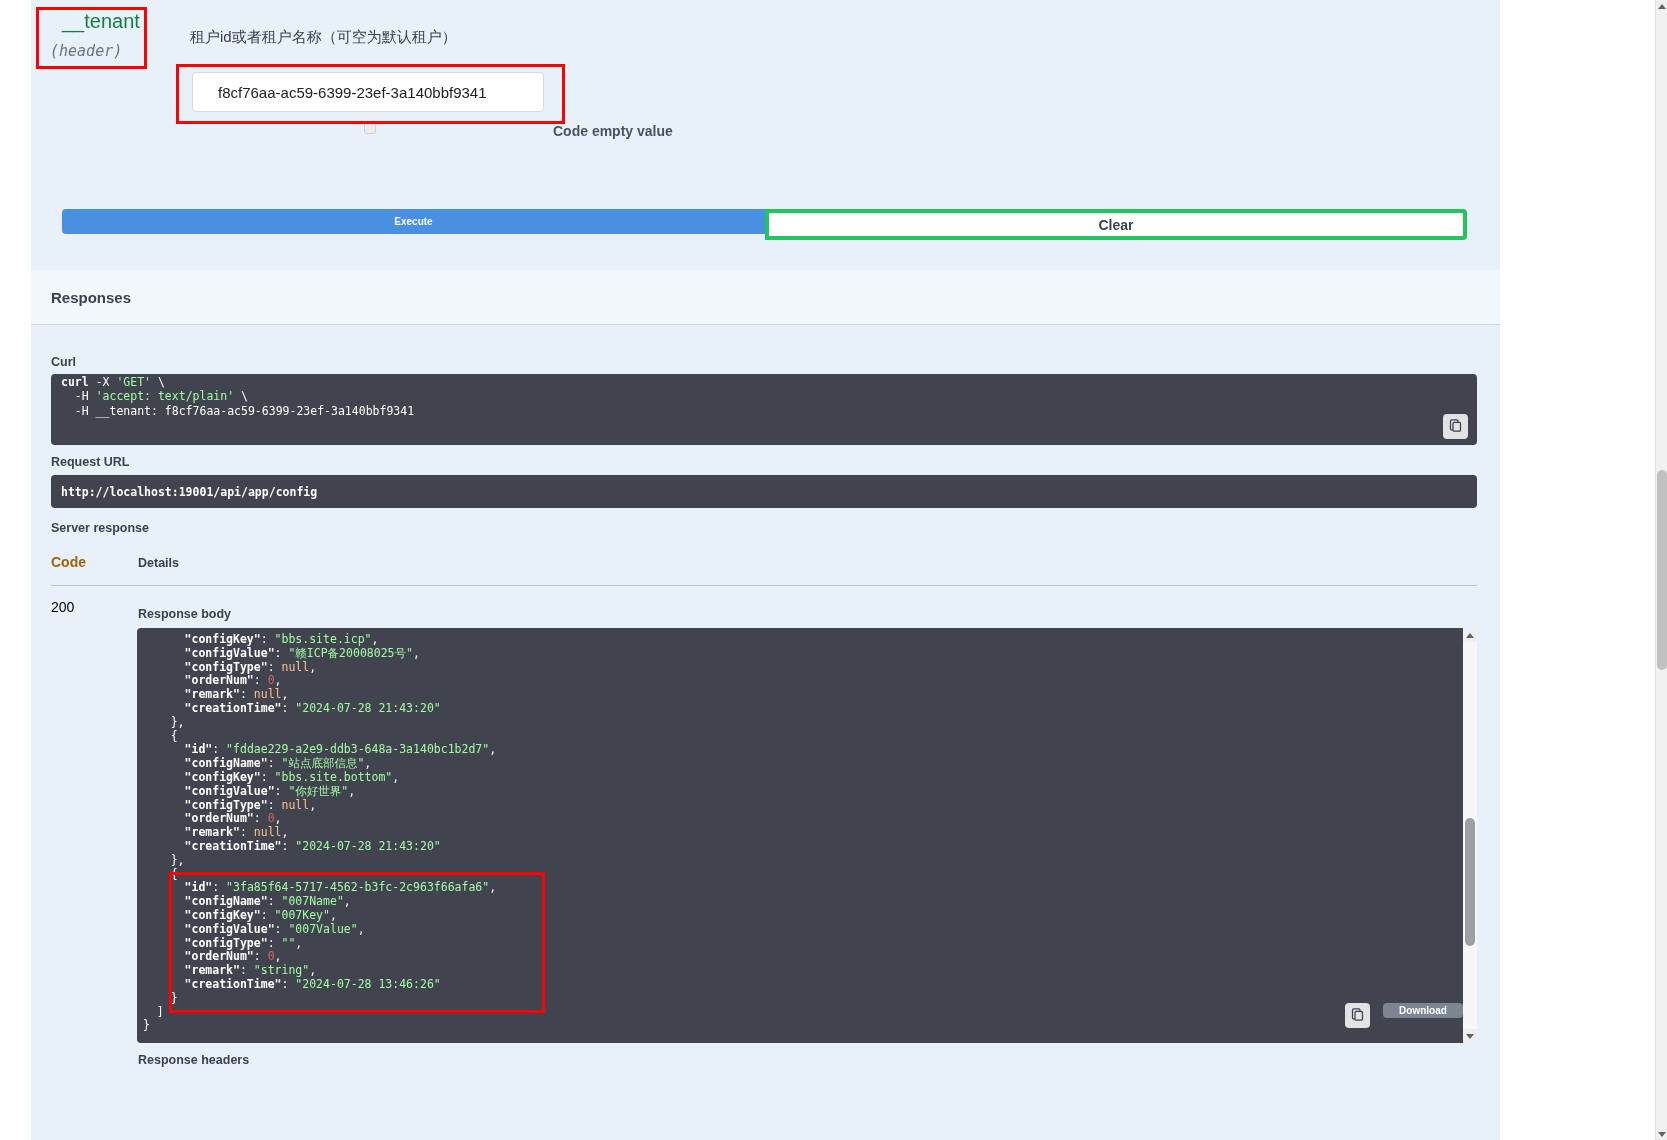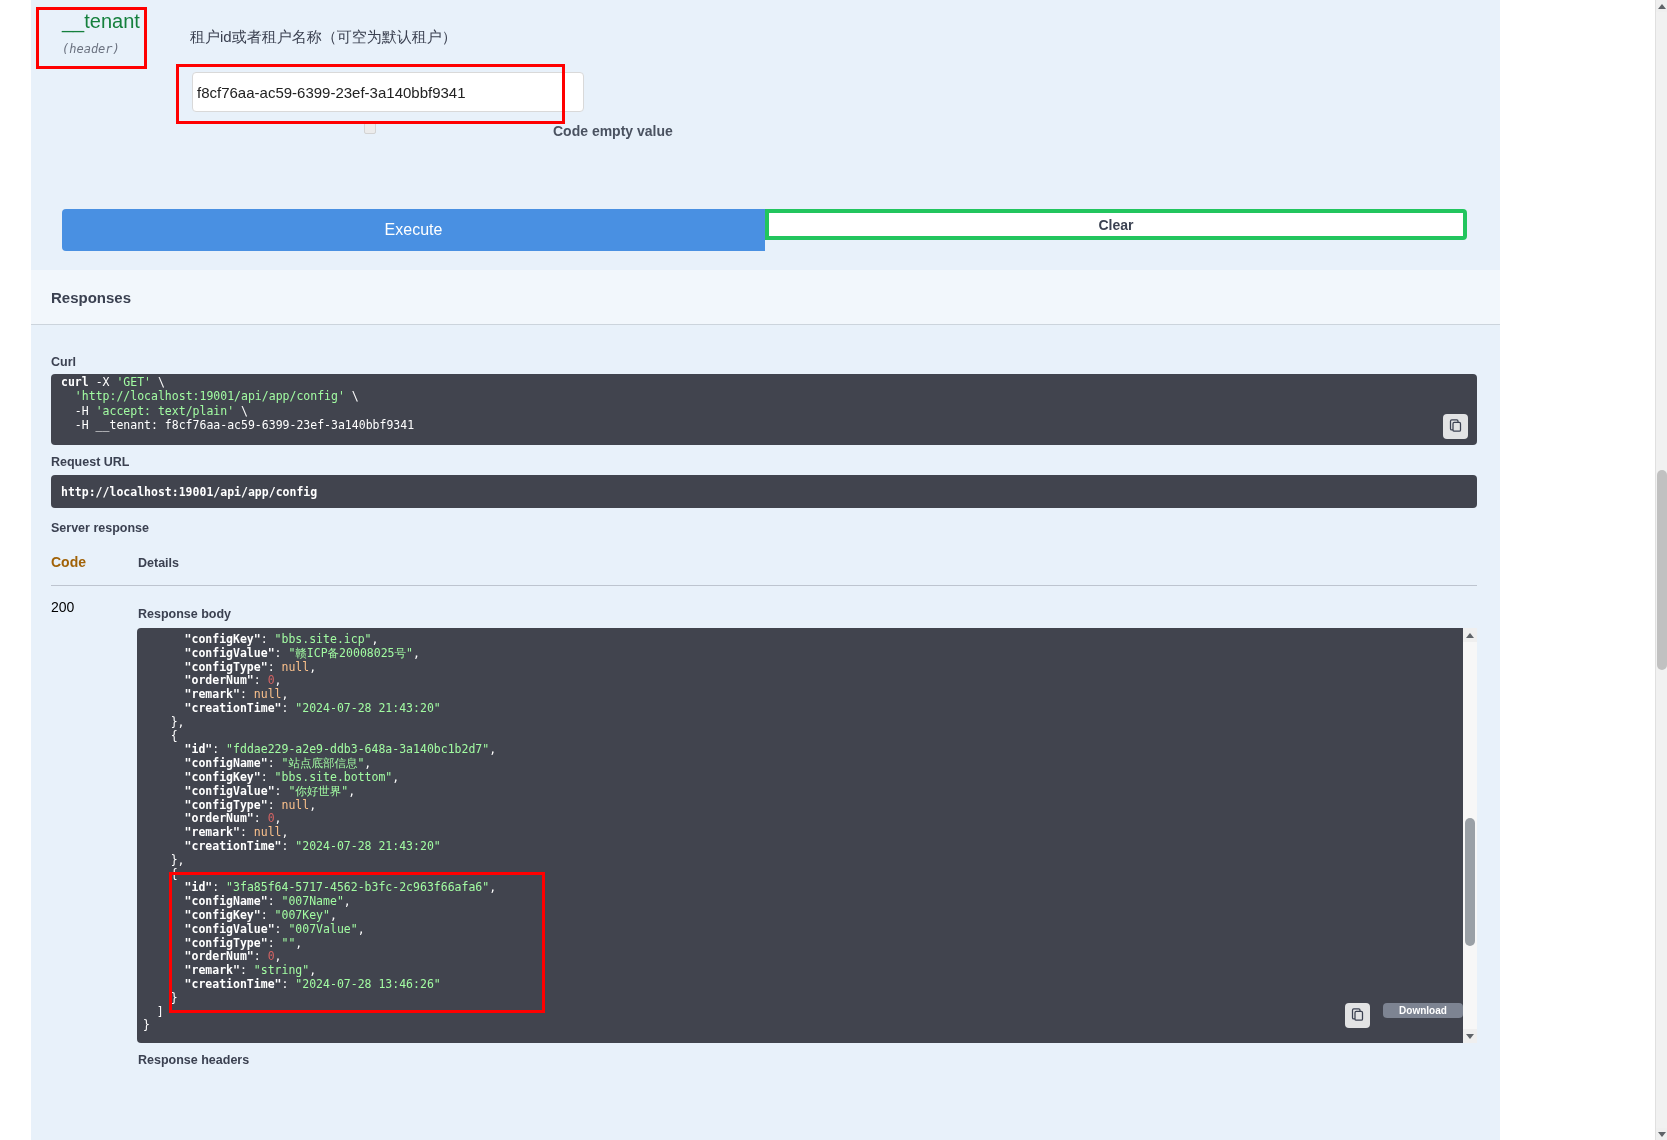--- a/index.html
+++ b/index.html
@@ -4,35 +4,35 @@
 <style>
   * { margin:0; padding:0; box-sizing:border-box; }
   html,body { background:#fff; font-family:"Liberation Sans", sans-serif; }
   #screen { position:relative; width:1667px; height:1140px; background:#fff; overflow:hidden; }
 
   .opblock-bg { position:absolute; left:31px; top:0; width:1469px; height:1140px;
                 background:#e8f1fa; }
 
   
   .param-name { position:absolute; left:62px; top:10px; font-size:20px; color:#15803d; }
-  .param-in   { position:absolute; left:62px; top:42px; font-size:12px; font-style:italic;
+  .param-in   { position:absolute; left:50px; top:42px; font-size:15px; font-style:italic;
                 font-family:"DejaVu Sans Mono", monospace; color:#6b7280; }
   .param-desc { position:absolute; left:190px; top:28px; font-size:15px; color:#3b4151; }
-  .param-input{ position:absolute; left:192px; top:72px; width:392px; height:40px;
-                border:1px solid #d9d9d9; border-radius:4px; padding:0 4px;
+  .param-input{ position:absolute; left:192px; top:72px; width:352px; height:40px;
+                border:1px solid #d9d9d9; border-radius:4px; padding:0 25px;
                 font-size:15px; color:#222; background:#fff;
                 font-family:"Liberation Sans", sans-serif; }
   .send-empty-checkbox { position:absolute; left:364px; top:122px; width:12px; height:12px;
                 background:#ececec; border:1px solid #d3d3d3; border-radius:2px; cursor:pointer; }
   .send-empty-label { position:absolute; left:553px; top:123px; font-size:14px;
                 font-weight:bold; color:#4a5260; }
 
   
-  .execute-btn { position:absolute; left:62px; top:209px; width:703px; height:42px;
-                background:var(--accent-blue, #4990e2); color:#fff; font-weight:normal; font-size:16px;
+  .execute-btn { position:absolute; left:62px; top:209px; width:703px; height:25px;
+                background:var(--accent-blue, #4990e2); color:#fff; font-weight:bold; font-size:10px;
                 border:none; border-radius:4px 0 0 4px; cursor:pointer; font-family:inherit; }
   .clear-btn   { position:absolute; left:765px; top:209px; width:702px; height:31px;
                 background:#fff; color:#3b4151; font-weight:bold; font-size:14px;
                 border:4px solid #22c55e; border-radius:0 4px 4px 0; cursor:pointer; font-family:inherit; }
 
   
   .responses-band { position:absolute; left:31px; top:270px; width:1469px; height:55px;
                 background:rgba(255,255,255,.45); border-bottom:1px solid #ccd4dc; }
   .responses-title{ position:absolute; left:51px; top:289px; font-size:15px; font-weight:bold; color:#3b4151; }
 
@@ -120,21 +120,20 @@
   <button class="execute-btn">Execute</button>
   <button class="clear-btn">Clear</button>
 
   <div class="responses-band"></div>
   <div class="responses-title">Responses</div>
 
   <div class="sec-label curl-label">Curl</div>
   <div class="curl-block">
     <div>
         <div class="code-line"><span class="tb">curl</span> -X <span class="ts">'GET'</span> \</div>
-        <div class="code-line">  <span class="ts">'http://localhost:19001/api/app/config'</span> \</div>
         <div class="code-line">  -H <span class="ts">'accept: text/plain'</span> \</div>
         <div class="code-line">  -H __tenant: f8cf76aa-ac59-6399-23ef-3a140bbf9341</div>
       </div>
   </div>
   <button class="copy-btn curl-copy">
     <span>
       <svg width="15" height="15" viewBox="0 0 24 24" fill="none" stroke="#3b4151" stroke-width="2">
         <rect x="8" y="7" width="12" height="14" rx="2"></rect>
         <path d="M16 7V5a2 2 0 0 0-2-2H6a2 2 0 0 0-2 2v12a2 2 0 0 0 2 2h2"></path>
       </svg>

